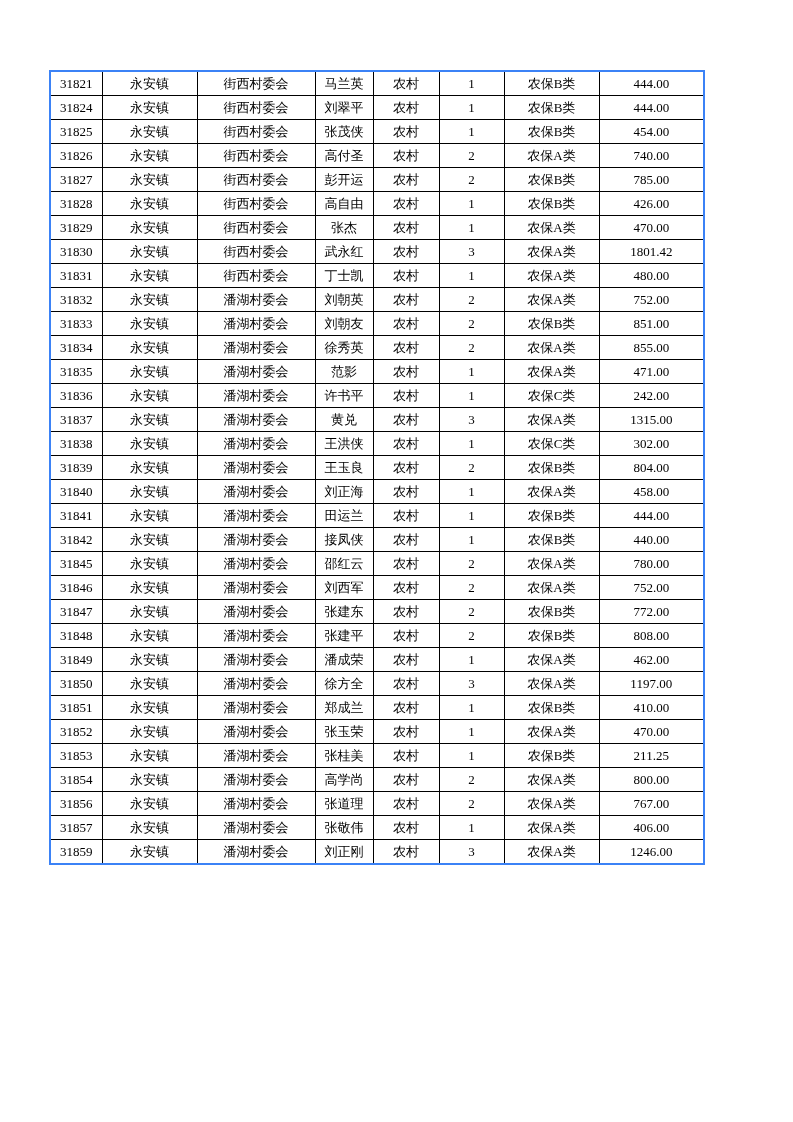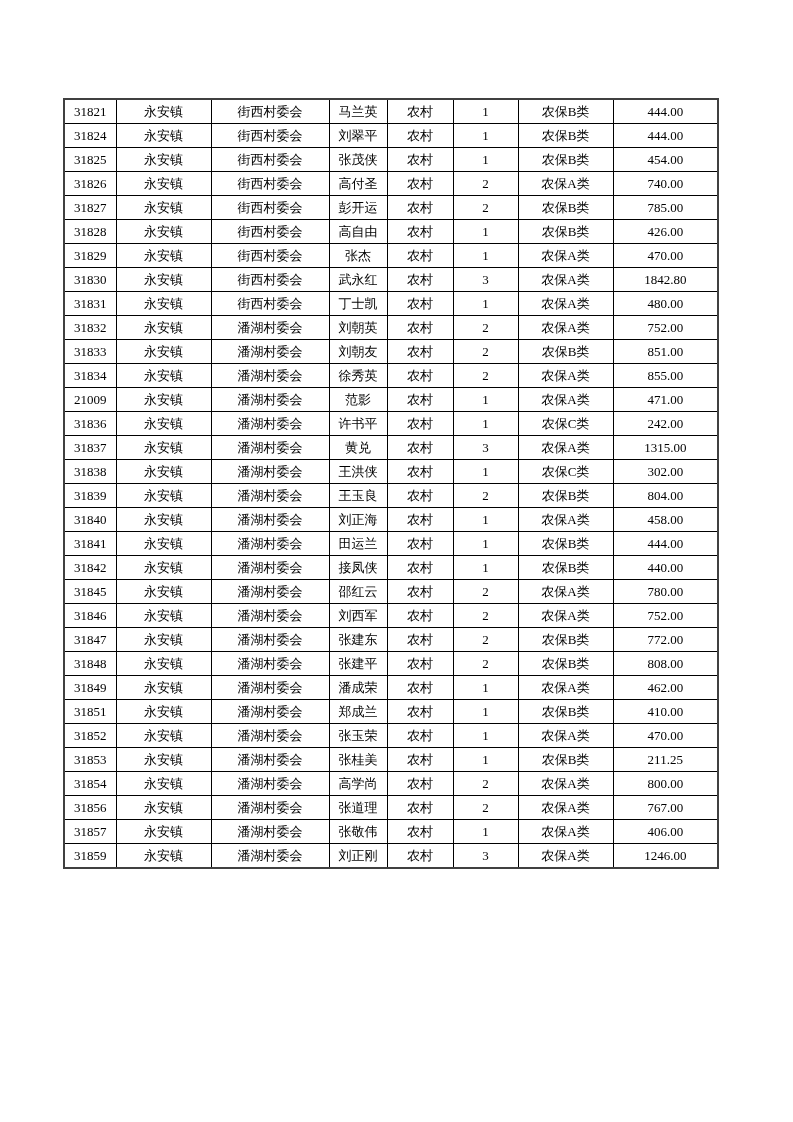--- a/index.html
+++ b/index.html
@@ -18,27 +18,26 @@
   .page {
     position: absolute;
     left: 0;
     top: 0;
     width: 793px;
     height: 1122px;
     background: #ffffff;
   }
   table.data-table {
     position: absolute;
-    left: 63px;
+    left: 49px;
     top: 70px;
     width: 654px;
     border-collapse: collapse;
     table-layout: fixed;
-    border: 2px solid #404040;
-    margin-top: 28px;
+    border: 2px solid #3b82f6;
   }
   table.data-table td {
     border: 1px solid #000000;
     height: 23px;
     padding: 0;
     text-align: center;
     vertical-align: middle;
     font-size: 13px;
     line-height: 23px;
     white-space: nowrap;
@@ -140,21 +139,21 @@
           <td>470.00</td>
         </tr>
         <tr>
           <td>31830</td>
           <td>永安镇</td>
           <td>街西村委会</td>
           <td>武永红</td>
           <td>农村</td>
           <td>3</td>
           <td>农保A类</td>
-          <td>1842.80</td>
+          <td>1801.42</td>
         </tr>
         <tr>
           <td>31831</td>
           <td>永安镇</td>
           <td>街西村委会</td>
           <td>丁士凯</td>
           <td>农村</td>
           <td>1</td>
           <td>农保A类</td>
           <td>480.00</td>
@@ -183,21 +182,21 @@
           <td>31834</td>
           <td>永安镇</td>
           <td>潘湖村委会</td>
           <td>徐秀英</td>
           <td>农村</td>
           <td>2</td>
           <td>农保A类</td>
           <td>855.00</td>
         </tr>
         <tr>
-          <td>21009</td>
+          <td>31835</td>
           <td>永安镇</td>
           <td>潘湖村委会</td>
           <td>范影</td>
           <td>农村</td>
           <td>1</td>
           <td>农保A类</td>
           <td>471.00</td>
         </tr>
         <tr>
           <td>31836</td>
@@ -311,20 +310,30 @@
         </tr>
         <tr>
           <td>31849</td>
           <td>永安镇</td>
           <td>潘湖村委会</td>
           <td>潘成荣</td>
           <td>农村</td>
           <td>1</td>
           <td>农保A类</td>
           <td>462.00</td>
+        </tr>
+        <tr>
+          <td>31850</td>
+          <td>永安镇</td>
+          <td>潘湖村委会</td>
+          <td>徐方全</td>
+          <td>农村</td>
+          <td>3</td>
+          <td>农保A类</td>
+          <td>1197.00</td>
         </tr>
         <tr>
           <td>31851</td>
           <td>永安镇</td>
           <td>潘湖村委会</td>
           <td>郑成兰</td>
           <td>农村</td>
           <td>1</td>
           <td>农保B类</td>
           <td>410.00</td>

